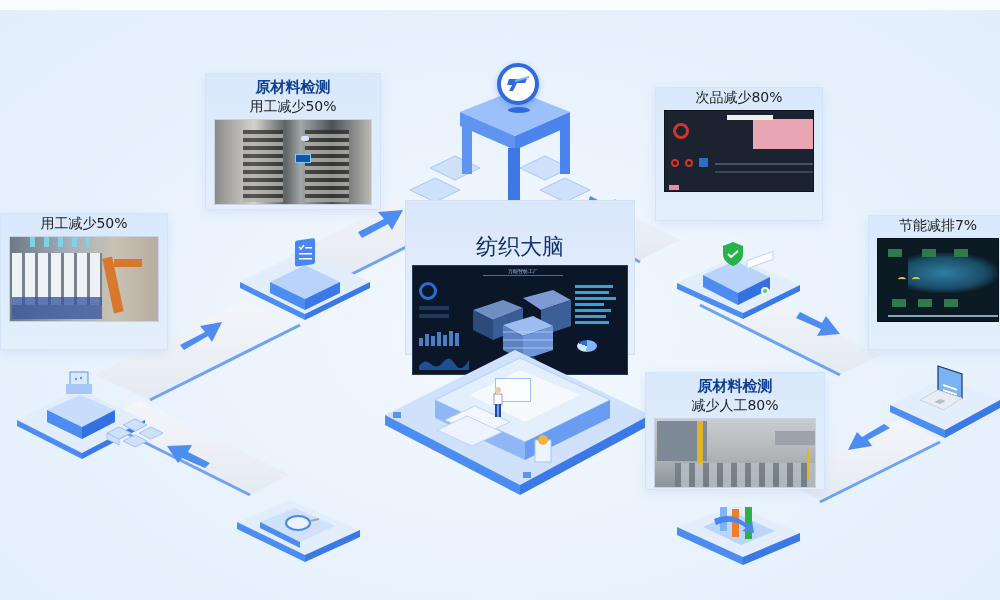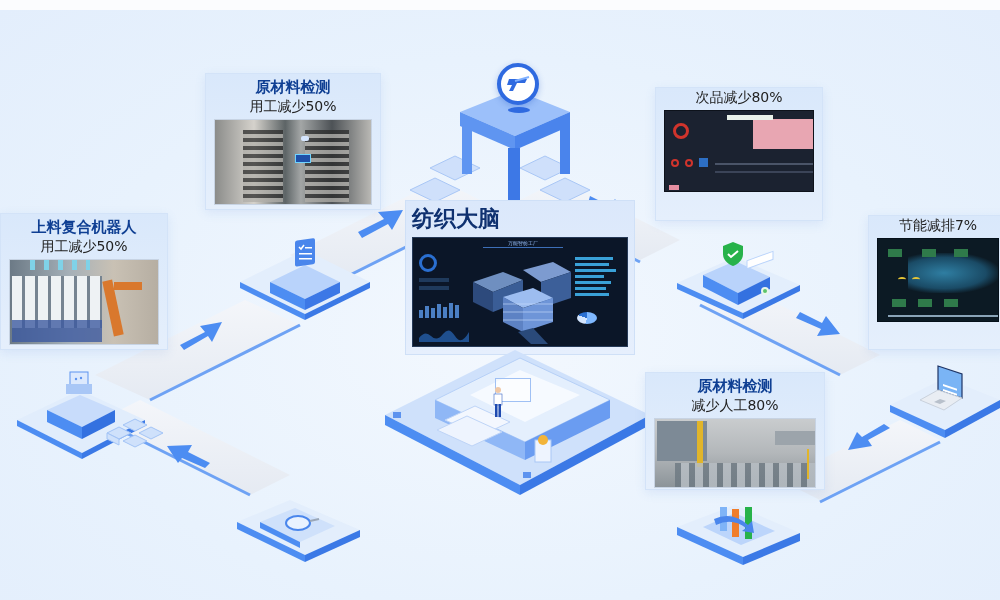--- a/index.html
+++ b/index.html
@@ -16,21 +16,21 @@
   
   .card { position: absolute; background: linear-gradient(180deg, #d9e8fb 0%, #e5effc 100%);
     border: 1px solid #d3e3f8; padding: 0 8px 6px 8px; box-shadow: 0 3px 10px rgba(80,130,210,.12); }
   .card .title { text-align: center; font-weight: bold; color: #0f3f93; font-size: 15px; line-height: 19px; padding-top: 4px; }
   .card .subtitle { text-align: center; color: #222; font-size: 14px; line-height: 18px; margin-bottom: 4px; }
   .card .photo { width: 100%; position: relative; overflow: hidden; border: 1px solid #c7d3e3; }
 
   
   .center-card { position: absolute; left: 405px; top: 190px; width: 230px; height: 155px;
     background: linear-gradient(180deg, #dbe8fb, #e6effd); border: 1px solid #cfe0f7; padding: 4px 6px 6px; }
-  .center-card .title { font-weight:bold; font-size: 22px; color:#0f3170; line-height: 28px; }
+  .center-card .title { text-align:center; font-weight:normal; font-size: 22px; color:#0f3170; line-height: 28px; margin-top: 28px; }
   .dash { position: relative; width: 100%; height: 110px; background: #0b1628; border: 1px solid #263a58; margin-top: 4px; overflow: hidden; }
   .svgabs { position: absolute; overflow: visible; }
 </style>
 </head>
 <body>
 
 <div class="topstrip"></div>
 <div class="stage">
 
   <svg class="svgabs" style="left:0;top:-10px" width="1000" height="600" viewBox="0 0 1000 600">
@@ -183,21 +183,20 @@
     <div class="subtitle">用工减少50%</div>
     <div class="photo" style="height:86px;background:linear-gradient(90deg,#8b8c8a 0%,#d5d2cc 25%,#5d6466 45%,#a3a6a6 55%,#4d5256 75%,#b9b8b4 100%);">
       <div style="position:absolute;left:28px;top:10px;width:40px;height:72px;background:repeating-linear-gradient(180deg,#2a2a2a 0 4px,#b0aea9 4px 8px);opacity:.75"></div>
       <div style="position:absolute;right:22px;top:10px;width:44px;height:72px;background:repeating-linear-gradient(180deg,#2a2a2a 0 4px,#b0aea9 4px 8px);opacity:.75"></div>
       <div style="position:absolute;left:80px;top:34px;width:16px;height:9px;background:#1e4fa8;border:1px solid #6fd3ff;"></div>
       <div style="position:absolute;left:86px;top:16px;width:8px;height:5px;background:#d6e6ff;border-radius:2px"></div>
     </div>
   </div>
 
   <div class="card" style="left:0px;top:203px;width:168px;height:137px;">
-    <div class="title">上料复合机器人</div>
     <div class="subtitle">用工减少50%</div>
     <div class="photo" style="height:86px;background:linear-gradient(90deg,#6c7a86 0%,#a5b0b8 40%,#c9c1b4 70%,#b6aea2 100%);">
       <div style="position:absolute;left:2px;top:16px;width:90px;height:52px;background:repeating-linear-gradient(90deg,#eef2f4 0 10px,#768491 10px 13px);"></div>
       <div style="position:absolute;left:2px;top:60px;width:90px;height:22px;background:#3d5aa0;opacity:.8"></div>
       <div style="position:absolute;left:98px;top:20px;width:10px;height:56px;background:#d9782d;transform:rotate(-12deg)"></div>
       <div style="position:absolute;left:104px;top:22px;width:28px;height:8px;background:#d9782d;"></div>
       <div style="position:absolute;left:20px;top:0px;width:60px;height:10px;background:repeating-linear-gradient(90deg,#7fd2e8 0 5px,transparent 5px 14px)"></div>
     </div>
   </div>
 

